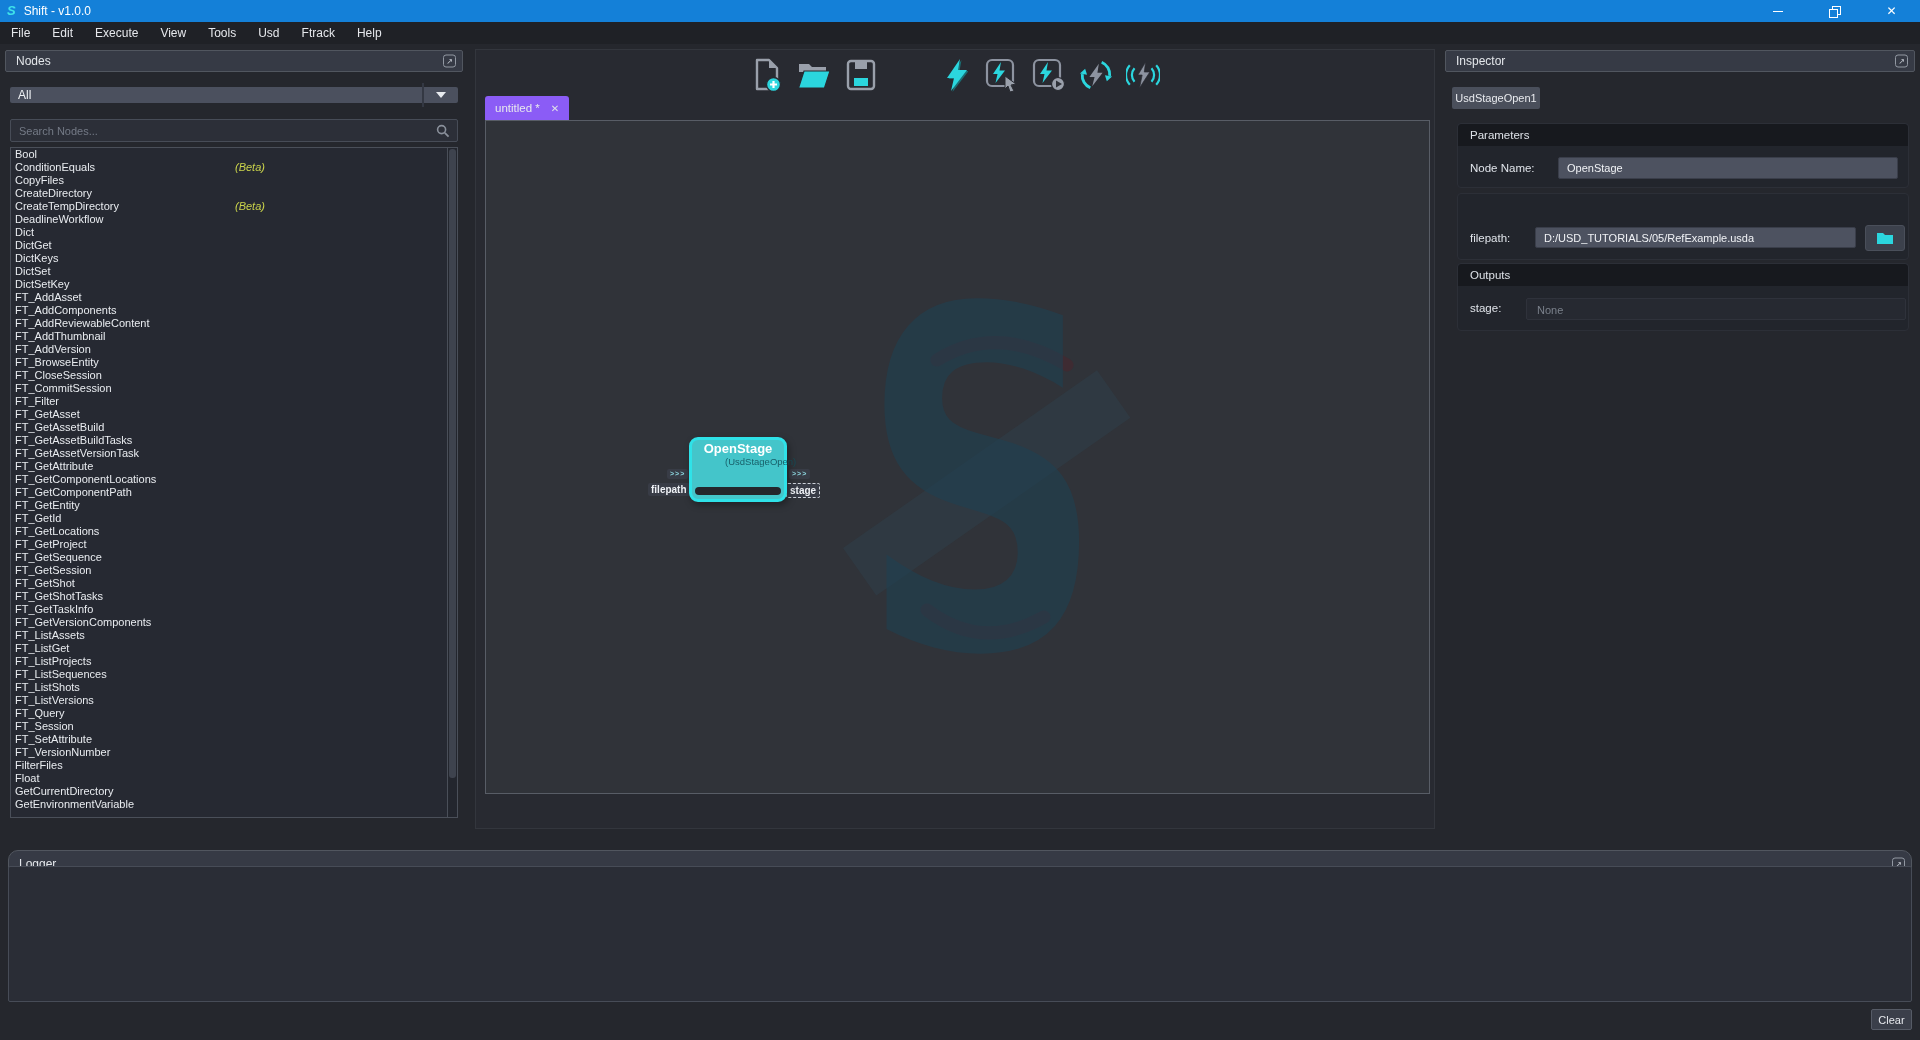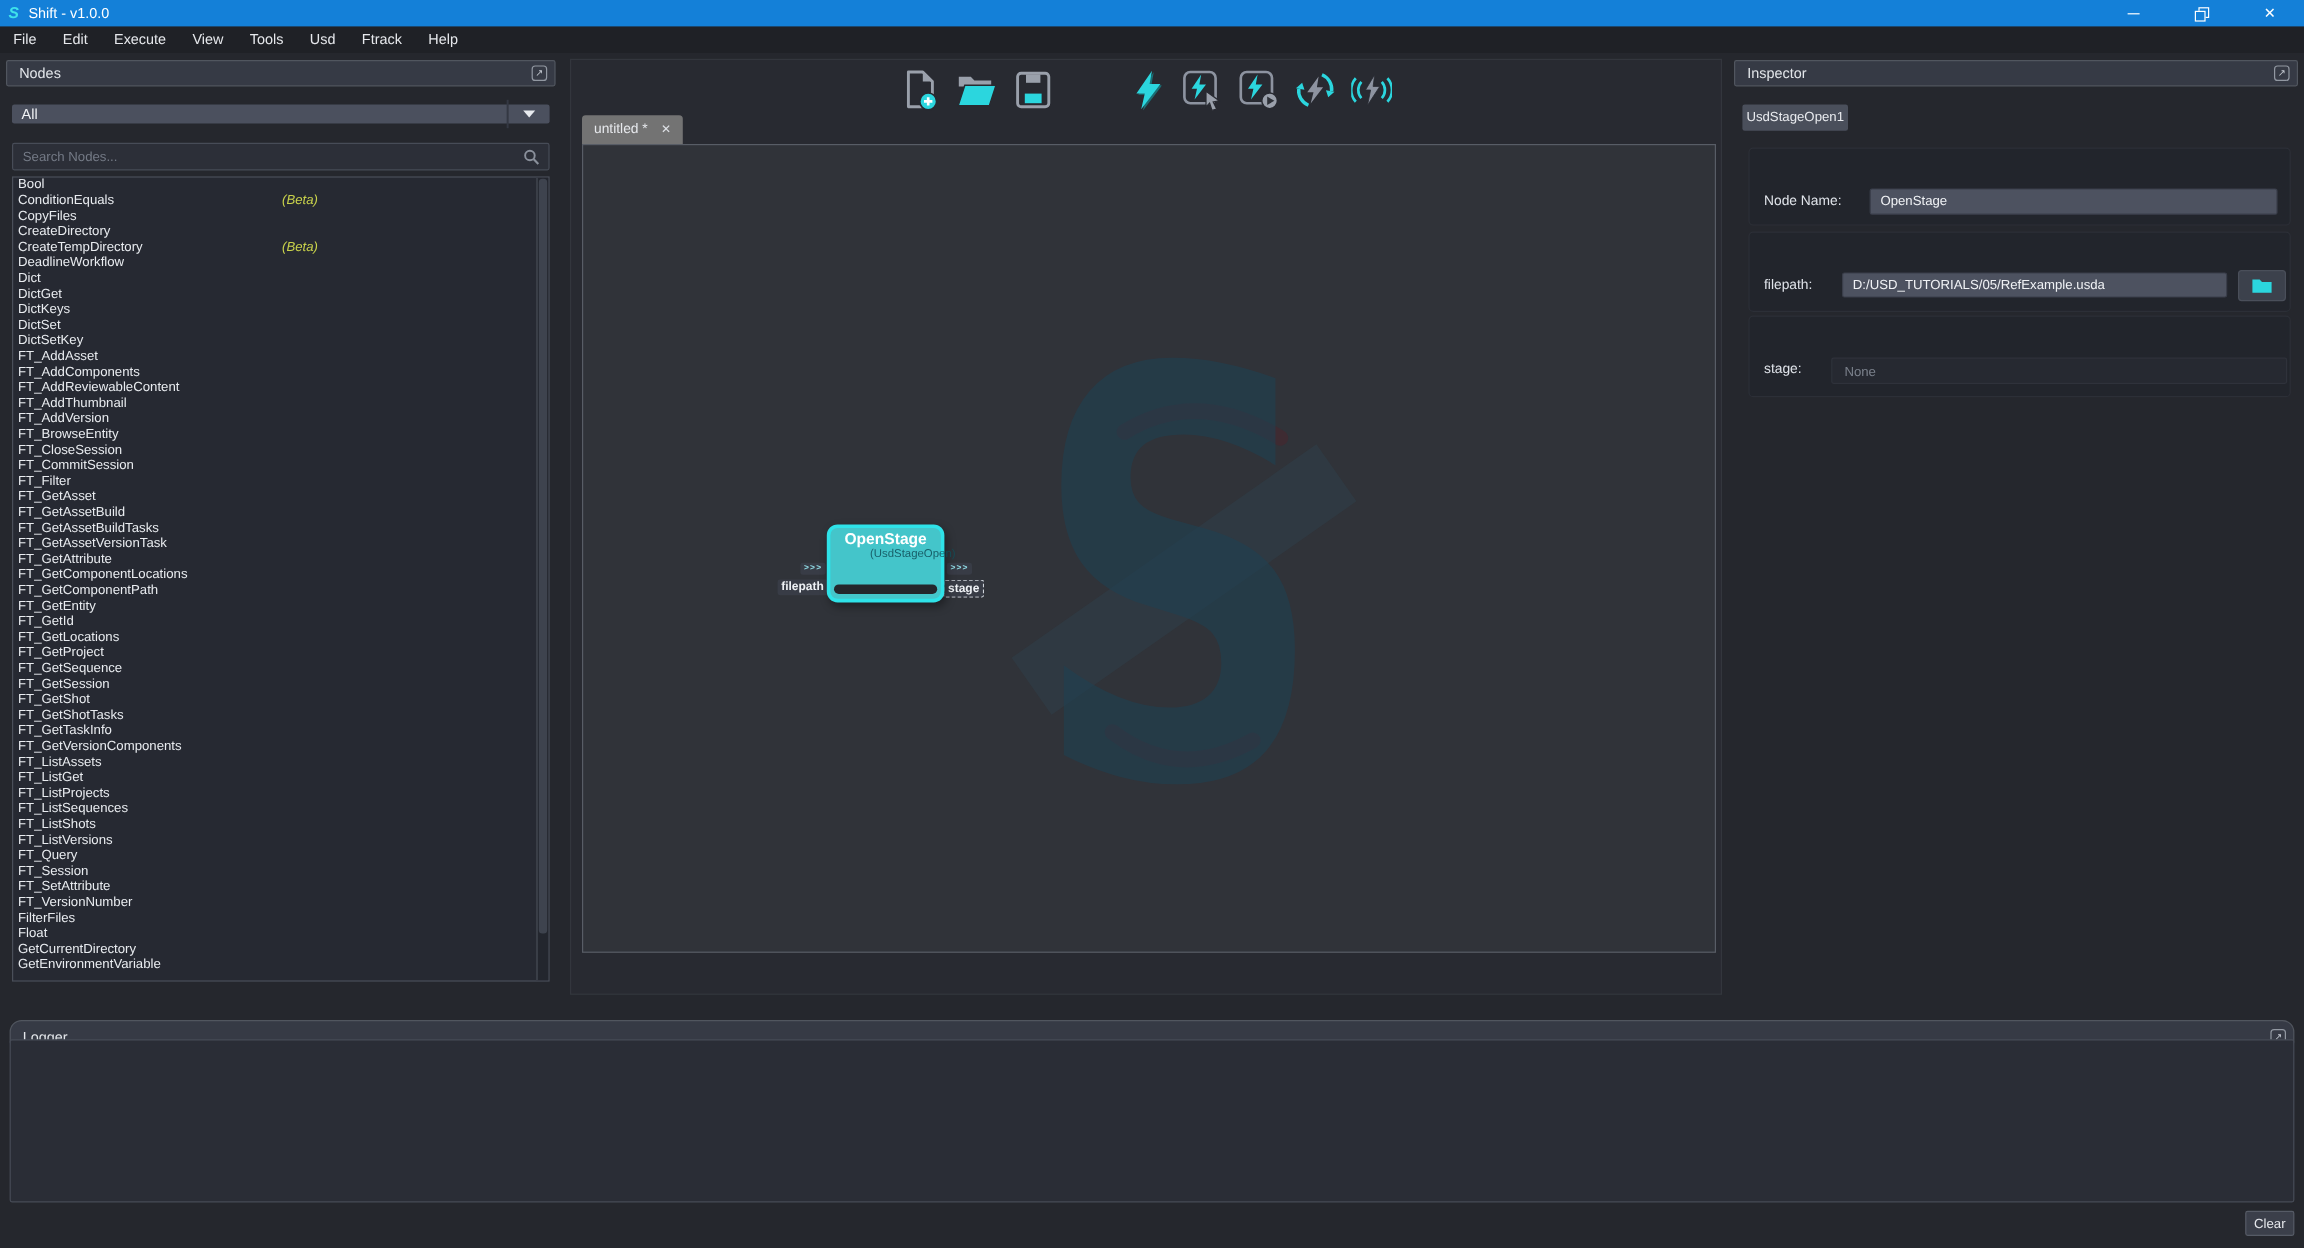--- a/index.html
+++ b/index.html
@@ -51,21 +51,21 @@
   .list-scrollbar{position:absolute;right:0;top:0;width:10px;height:669px;background:#23262e;border-left:1px solid #4a4f59;}
   .list-scroll-handle{position:absolute;left:1px;top:1px;width:7px;height:94%;background:#3e434e;border-radius:3px;}
 
   
   .center-panel{position:absolute;left:475px;top:49px;width:960px;height:780px;background:#282a31;
     border:1px solid #33363d;}
   .toolbar{position:absolute;left:0;top:3px;width:100%;height:44px;display:flex;align-items:center;
     justify-content:center;gap:13px;}
   .tool-btn{width:34px;height:38px;display:flex;align-items:center;justify-content:center;}
   .tool-gap{width:34px;}
-  .tab{position:absolute;left:9px;top:46px;height:24px;background:#737373;border-radius:3px 3px 0 0;
+  .tab{position:absolute;left:9px;top:46px;height:24px;background:#8b5cf6;border-radius:3px 3px 0 0;
     display:flex;align-items:center;padding:0 10px;}
   .tab-label{color:#e7e9ed;font-size:11.5px;}
   .tab-close{color:#dfe2e7;font-size:10px;margin-left:11px;}
   .canvas{position:absolute;left:9px;top:70px;width:945px;height:674px;background:#303339;
     border:1px solid #585d66;overflow:hidden;}
   .watermark{position:absolute;left:186px;top:54px;pointer-events:none;}
 
   
   .node{position:absolute;left:203px;top:316px;width:98px;height:65px;background:#44c5ca;
     border:3px solid #2fe2e8;border-radius:9px;box-shadow:2px 3px 7px rgba(0,0,0,0.35);}
@@ -304,35 +304,37 @@
 </div>
 
 <div class="panel-header inspector-header">
   <span class="ph-title">Inspector</span>
   <span class="popout">↗</span>
 </div>
 
 <div class="inspector-tab">UsdStageOpen1</div>
 
 <div class="section sec-params">
+  <div class="section-header">Parameters</div>
   <span class="field-label" style="left:12px;top:38px;">Node Name:</span>
   <input class="text-input nodename-input" type="text" value="OpenStage" style="">
 </div>
 
 <div class="section sec-inputs">
   <span class="field-label" style="left:12px;top:38px;">filepath:</span>
   <input class="text-input filepath-input" type="text" value="D:/USD_TUTORIALS/05/RefExample.usda" style="">
   <div class="folder-btn">
     <svg width="18" height="14" viewBox="0 0 18 14">
       <path d="M1 2 H7 L9 4 H17 V13 H1 Z" fill="#2bd6de"></path>
     </svg>
   </div>
 </div>
 
 <div class="section sec-outputs">
+  <div class="section-header">Outputs</div>
   <span class="field-label" style="left:12px;top:38px;">stage:</span>
   <div class="readonly-field">None</div>
 </div>
 
 <div class="panel-header logger-header">
   <span class="ph-title">Logger</span>
   <span class="popout">↗</span>
 </div>
 <div class="logger-content"></div>
 <div class="clear-btn">Clear</div>

